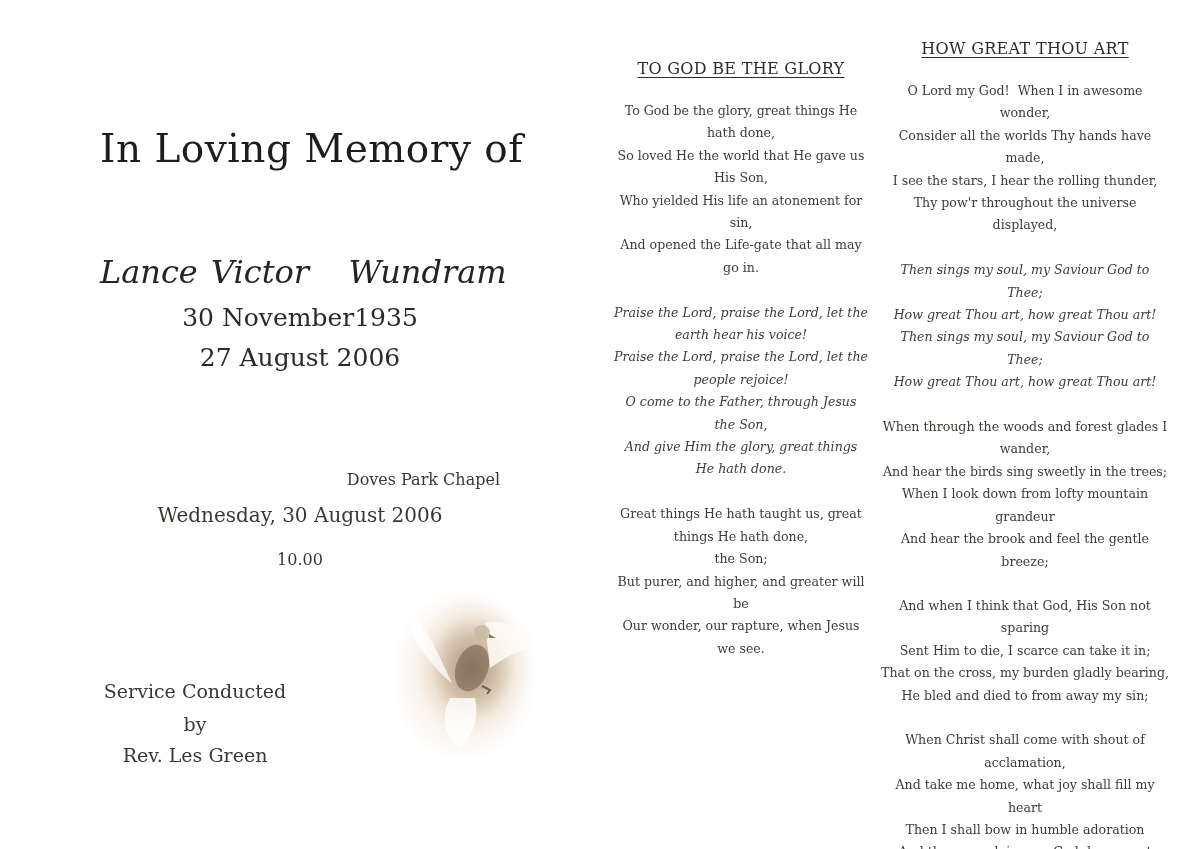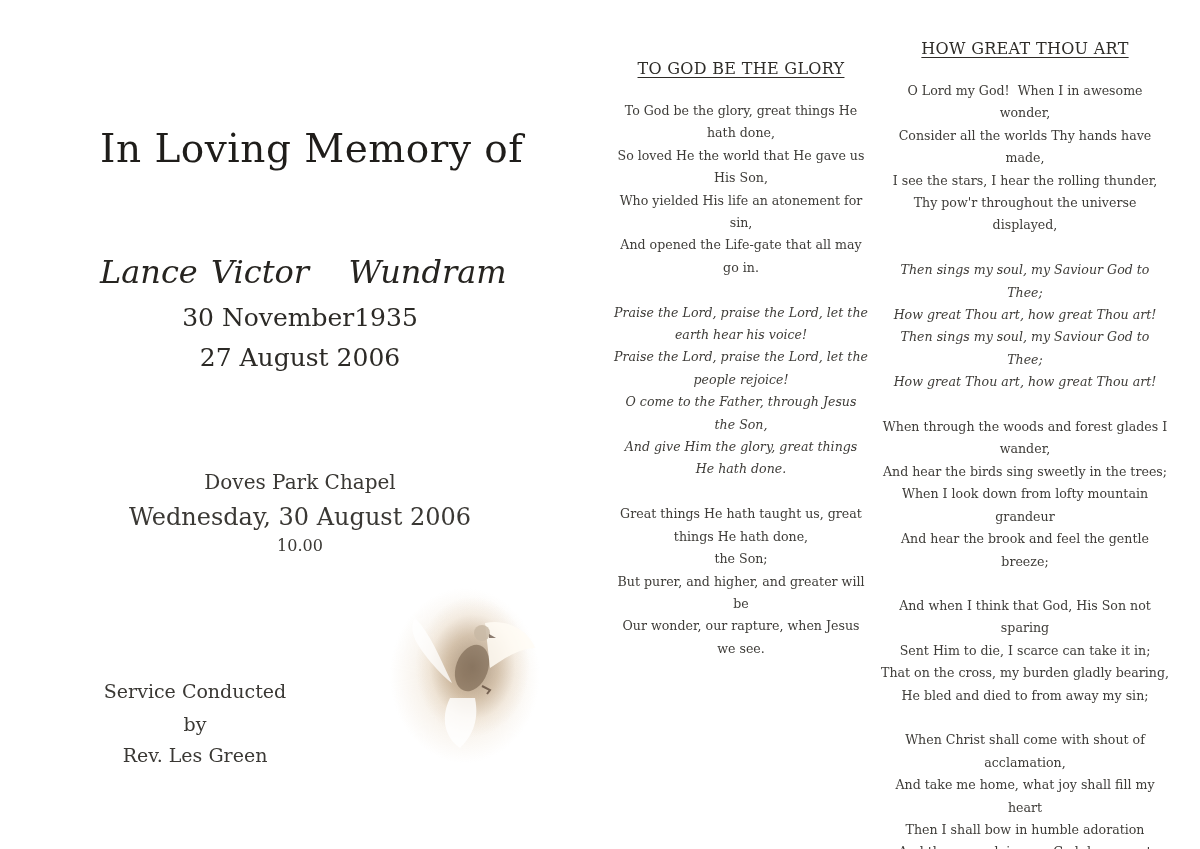--- a/index.html
+++ b/index.html
@@ -7,23 +7,23 @@
     width:1200px; height:849px; overflow:hidden; position:relative;
     background:#ffffff;
     font-family:"DejaVu Serif", serif;
     color:#2a2824;
   }
   .abs { position:absolute; text-align:center; white-space:nowrap; }
   #memory-title { left:100px; top:126px; width:400px; font-size:39px; letter-spacing:0.5px; color:#1f1d1a; }
   #deceased-name { left:100px; top:253px; width:400px; font-size:32px; color:#262420; word-spacing:3px;font-style:italic; }
   #birth-date { left:100px; top:303px; width:400px; font-size:25px; color:#2c2a26; }
   #death-date { left:100px; top:343px; width:400px; font-size:25px; color:#2c2a26; }
-  #venue { left:100px; top:470px; width:400px; font-size:20px; color:#3a3834; }
-  #service-date { left:100px; top:503px; width:400px; font-size:24px; color:#3a3834; }
-  #service-time { left:100px; top:536px; width:400px; font-size:16px; color:#3a3834; }
+  #venue { left:100px; top:470px; width:400px; font-size:16px; color:#3a3834;text-align:right; }
+  #service-date { left:100px; top:503px; width:400px; font-size:20px; color:#3a3834; }
+  #service-time { left:100px; top:550px; width:400px; font-size:16px; color:#3a3834; }
   #conducted-1 { left:90px; top:680px; width:210px; font-size:19px; color:#3a3834; }
   #conducted-2 { left:90px; top:713px; width:210px; font-size:19px; color:#3a3834; }
   #conducted-3 { left:90px; top:744px; width:210px; font-size:19px; color:#3a3834; }
 
   #dove-image {
     position:absolute; left:390px; top:588px; width:150px; height:175px;
     background:
       radial-gradient(ellipse 38% 40% at 55% 45%, rgba(120,95,70,0.55) 0%, rgba(175,145,110,0.45) 45%, rgba(225,205,180,0.25) 75%, rgba(255,255,255,0) 100%),
       radial-gradient(ellipse 50% 50% at 50% 50%, rgba(210,185,150,0.6) 0%, rgba(235,220,200,0.35) 60%, rgba(255,255,255,0) 100%);
     border-radius:40%;

